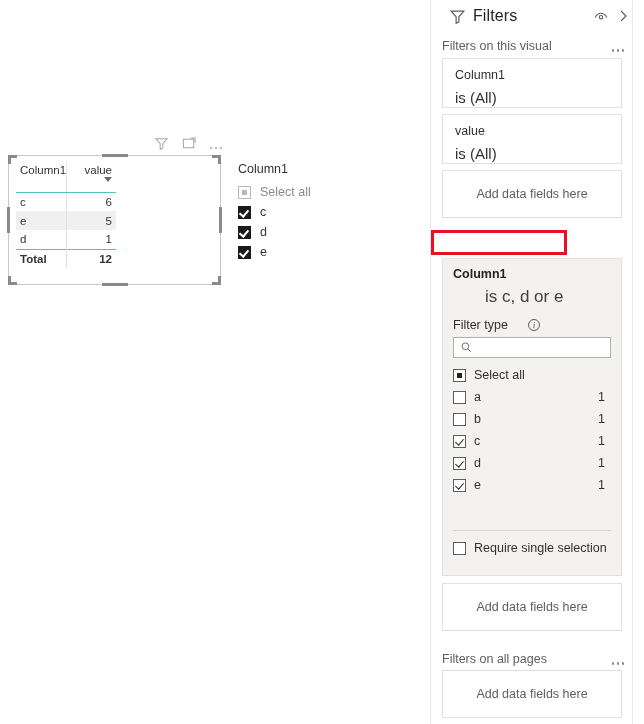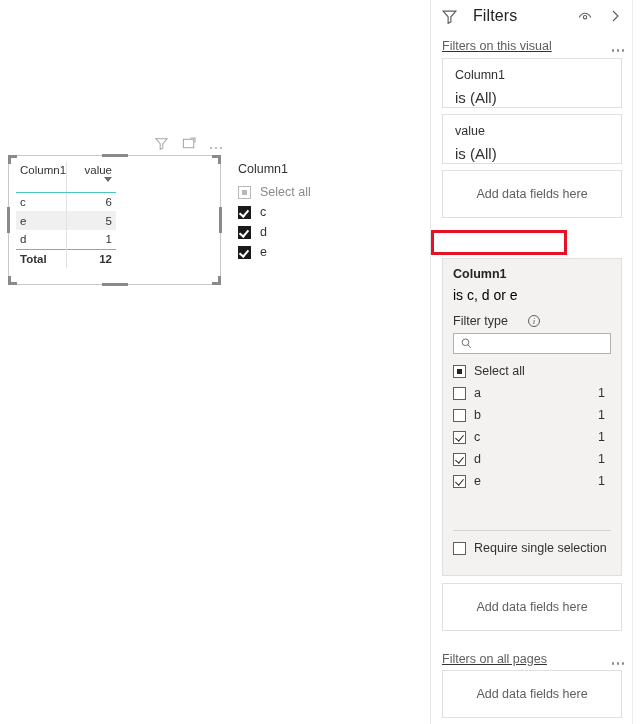--- a/index.html
+++ b/index.html
@@ -210,27 +210,26 @@
   }
   #pane-scrollbar .thumb {
     position: absolute;
     left: 2px; top: 0;
     width: 7px; height: 0px;
     background: #c8c8c8;
   }
 
   #pane-header {
     position: absolute;
-    left: 0; top: 0;
+    left: 8px; top: 0;
     width: 203px; height: 32px;
     display: flex;
     align-items: center;
     padding: 0 8px 0 10px;
     box-sizing: border-box;
-    gap: 8px;
   }
   #pane-header .funnel { color: #605e5c; margin-right: 7px; display:flex; }
   #pane-header .title {
     font-size: 16px;
     color: #252423;
     flex: 1 1 auto;
     letter-spacing: 0.1px;
   }
   #pane-header .hicon {
     width: 22px; height: 22px;
@@ -239,21 +238,20 @@
     justify-content: center;
     color: #605e5c;
   }
 
   .section-head {
     display: flex;
     align-items: center;
     padding: 0 10px 0 11px;
     height: 20px;
     box-sizing: border-box;
-    text-decoration: underline;
   }
   .section-head .sh-label {
     font-size: 12.5px;
     color: #605e5c;
     flex: 1 1 auto;
   }
   .section-head .sh-dots {
     display: inline-flex;
     align-items: flex-end;
     gap: 2.5px;
@@ -321,23 +319,24 @@
     box-sizing: border-box;
     padding: 8px 10px 0 10px;
   }
   #page-filter-card .pf-field {
     font-size: 12.5px;
     font-weight: bold;
     color: #252423;
     margin-bottom: 6px;
   }
   #page-filter-card .pf-cond {
-    font-size: 14px;
-    color: #000000;
+    font-size: 17px;
+    color: #404040;
     margin-bottom: 11px;
+    margin-left: 32px;
   }
   .ftype-row {
     display: flex;
     align-items: center;
     gap: 20px;
     margin-bottom: 5px;
   }
   .ftype-row .ftype-label { font-size: 12.5px; color: #323130; }
   .info-icon {
     width: 12px; height: 12px;

